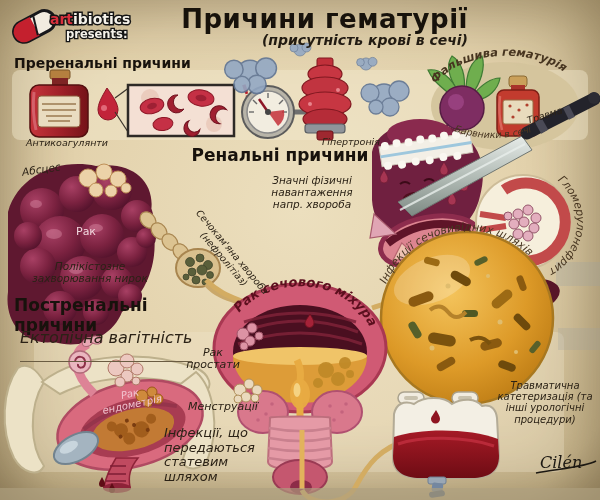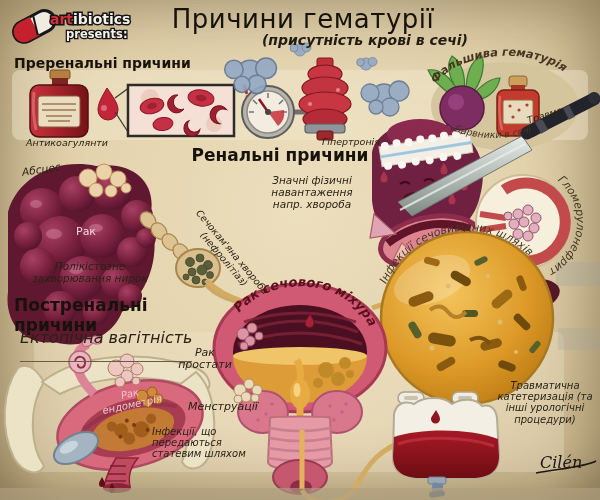--- a/index.html
+++ b/index.html
@@ -6,22 +6,22 @@
   #poster{
     position:relative;width:600px;height:500px;overflow:hidden;
     background:radial-gradient(ellipse at 50% 42%, #ecdfbe 0%, #e3d2ac 55%, #cdbb92 88%, #b3a27c 100%);
     font-family:"DejaVu Sans","Liberation Sans",sans-serif;
     box-shadow:inset 0 0 70px rgba(70,52,22,.5);
   }
   #poster .shade{position:absolute;left:0;right:0;bottom:0;height:12px;background:#ad9f80;opacity:.65;}
   .panel{position:absolute;background:#f2e9cf;opacity:.45;border-radius:8px;}
   .lbl{position:absolute;color:#2b2216;font-style:italic;line-height:1.12;}
   .ctr{text-align:center;}
-  .title-main{position:absolute;left:138px;top:4px;width:330px;text-align:center;
-    font-size:26px;font-weight:normal;color:#17120b;letter-spacing:.5px;}
+  .title-main{position:absolute;left:138px;top:4px;width:330px;text-align:right;
+    font-size:26px;font-weight:bold;color:#17120b;letter-spacing:.5px;}
   .title-sub{position:absolute;left:138px;top:32px;width:330px;text-align:right;
     font-size:14px;font-style:italic;font-weight:bold;color:#221b12;}
   .h1{position:absolute;font-weight:bold;color:#18120c;}
   svg{position:absolute;left:0;top:0;}
   svg text{font-family:"DejaVu Sans","Liberation Sans",sans-serif;}
   .curve{font-style:italic;fill:#473520;}
   .sig-t{font-family:"DejaVu Serif","Liberation Serif",serif;font-style:italic;}
 </style>
 </head>
 <body>
@@ -533,20 +533,20 @@
   <div class="lbl" style="left:76px;top:194px;font-size:11px;color:#f2d7de;font-style:normal;margin-top:32px;">Рак</div>
   <div class="lbl ctr" style="left:28px;top:261px;width:124px;font-size:10.5px;">Полікістозне захворювання нирок</div>
   <div class="lbl ctr" style="left:260px;top:175px;width:104px;font-size:10.5px;">Значні фізичні навантаження напр. хвороба</div>
   <div class="lbl ctr" style="left:200px;top:206px;width:112px;font-size:9.5px;transform:rotate(50deg);transform-origin:0 0;">
     <div>Сечокам'яна хвороба</div>
     <div>(нефролітіаз)</div>
   </div>
 
   <div class="h1" style="left:14px;top:296px;width:170px;font-size:17px;line-height:1.15;">Постренальні причини</div>
   <div class="lbl" style="left:20px;top:329px;font-size:16px;border-bottom:1px solid #6a5c42;padding-bottom:14px;">Ектопічна вагітність</div>
-  <div class="lbl ctr" style="left:168px;top:347px;width:74px;font-size:11px;">Рак простати</div>
+  <div class="lbl ctr" style="left:176px;top:347px;width:74px;font-size:11px;">Рак простати</div>
   <div class="lbl ctr" style="left:92px;top:388px;width:78px;font-size:10px;color:#f2c4d0;transform:rotate(-12deg);">Рак ендометрія</div>
   <div class="lbl" style="left:188px;top:401px;font-size:11px;">Менструації</div>
-  <div class="lbl" style="left:152px;top:426px;width:118px;font-size:10px;">Інфекції, що передаються статевим шляхом</div>
+  <div class="lbl" style="left:164px;top:426px;width:118px;font-size:13px;">Інфекції, що передаються статевим шляхом</div>
   <div class="lbl ctr" style="left:494px;top:380px;width:102px;font-size:10px;">Травматична катетеризація (та інші урологічні процедури)</div>
 
   <div class="shade"></div>
 </div>
 
 </body></html>

